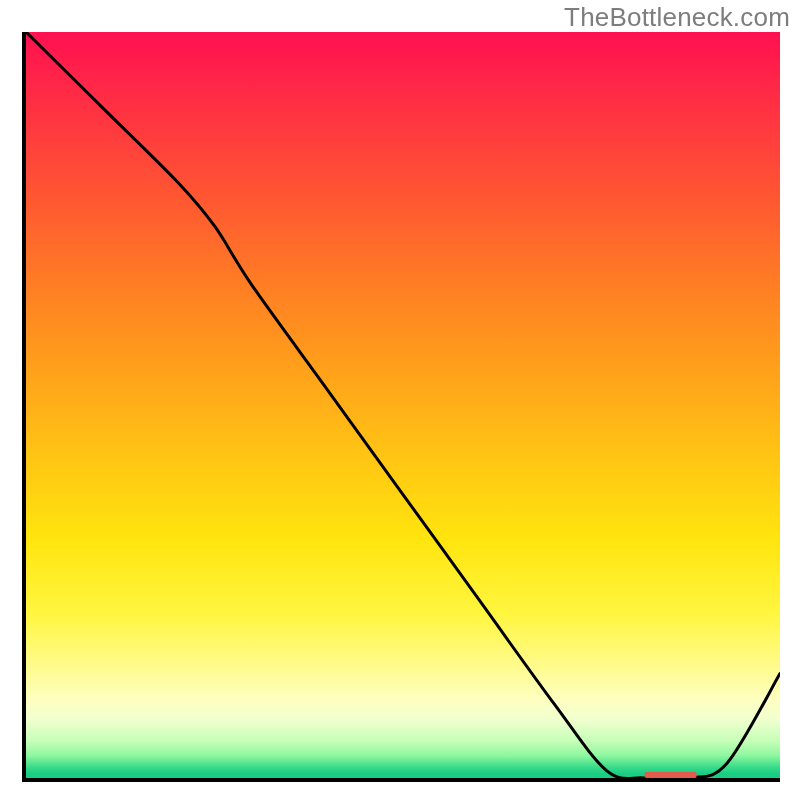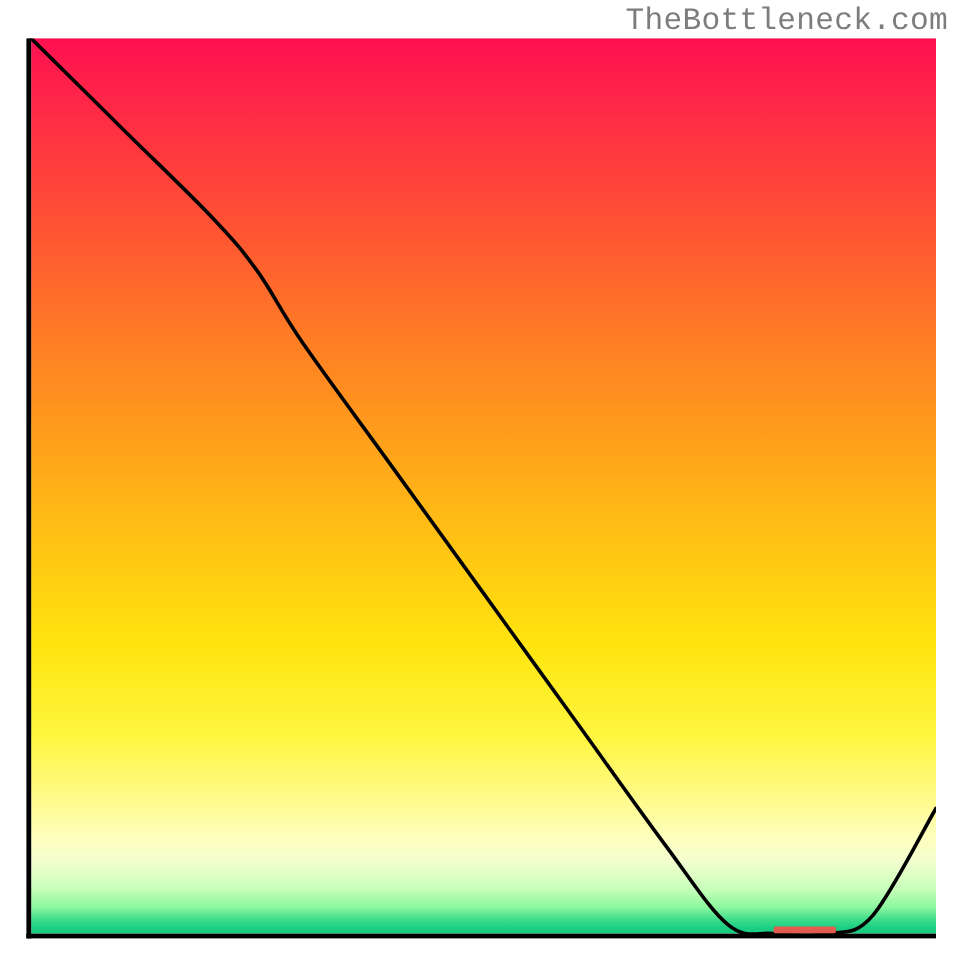--- a/index.html
+++ b/index.html
@@ -7,21 +7,21 @@
   .wrap {
     position: relative;
     width: 800px;
     height: 800px;
     background: #fff;
   }
   .watermark {
     position: absolute;
     top: 2px;
     right: 10px;
-    font-family: Liberation Mono, monospace;
+    font-family: Liberation Sans, sans-serif;
     font-size: 26px;
     color: #7d7d7d;
     font-weight: 400;
     letter-spacing: 0.2px;
   }
   .plot {
     position: absolute;
     left: 22px;
     top: 32px;
     width: 758px;

